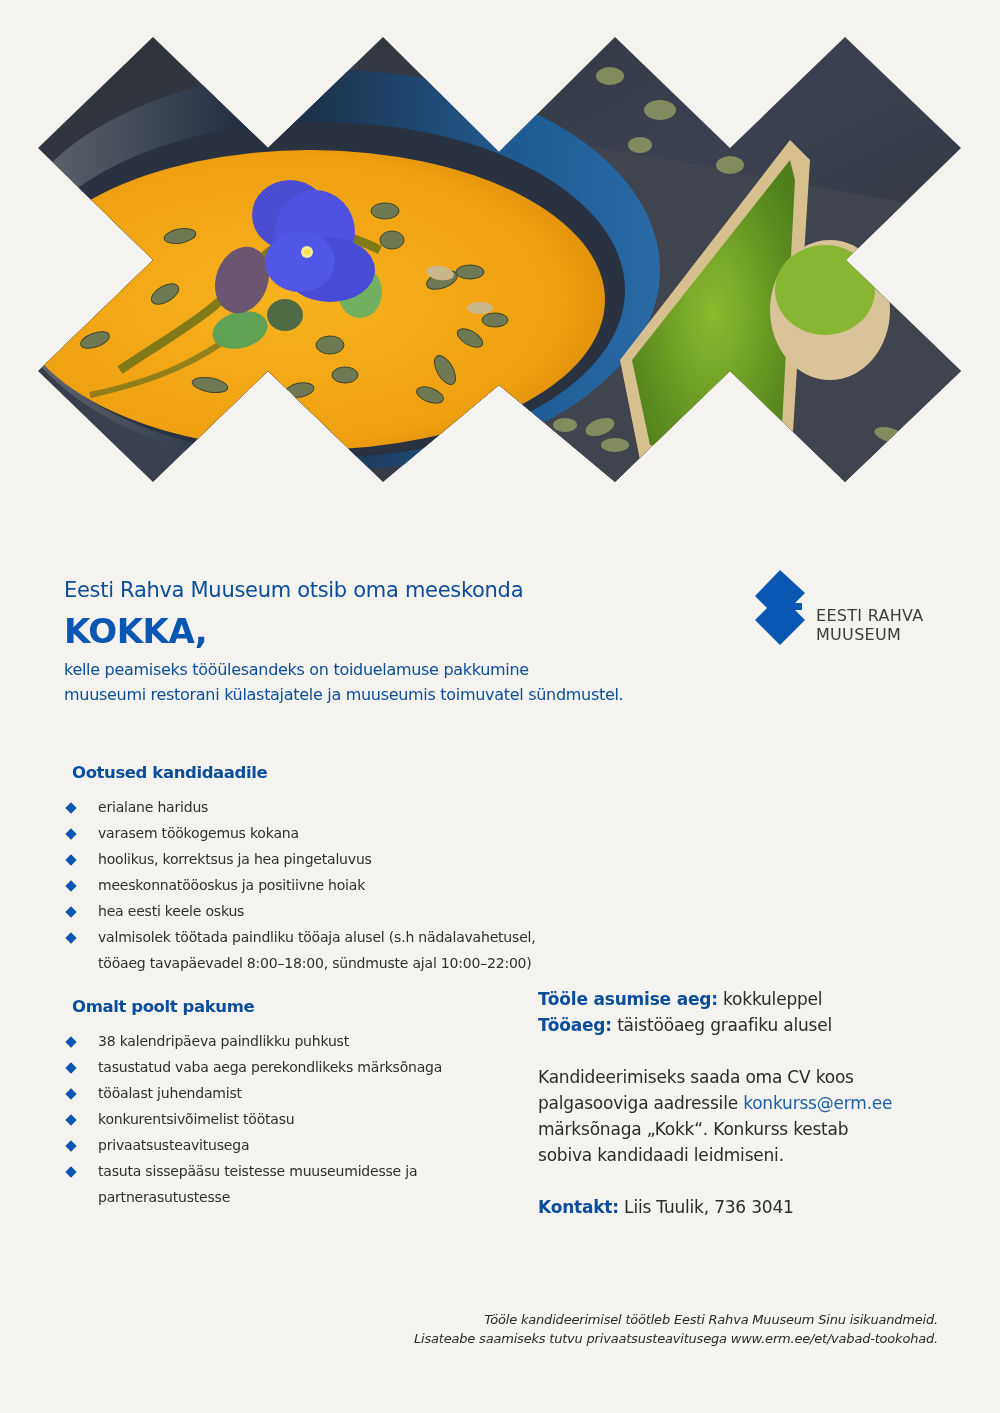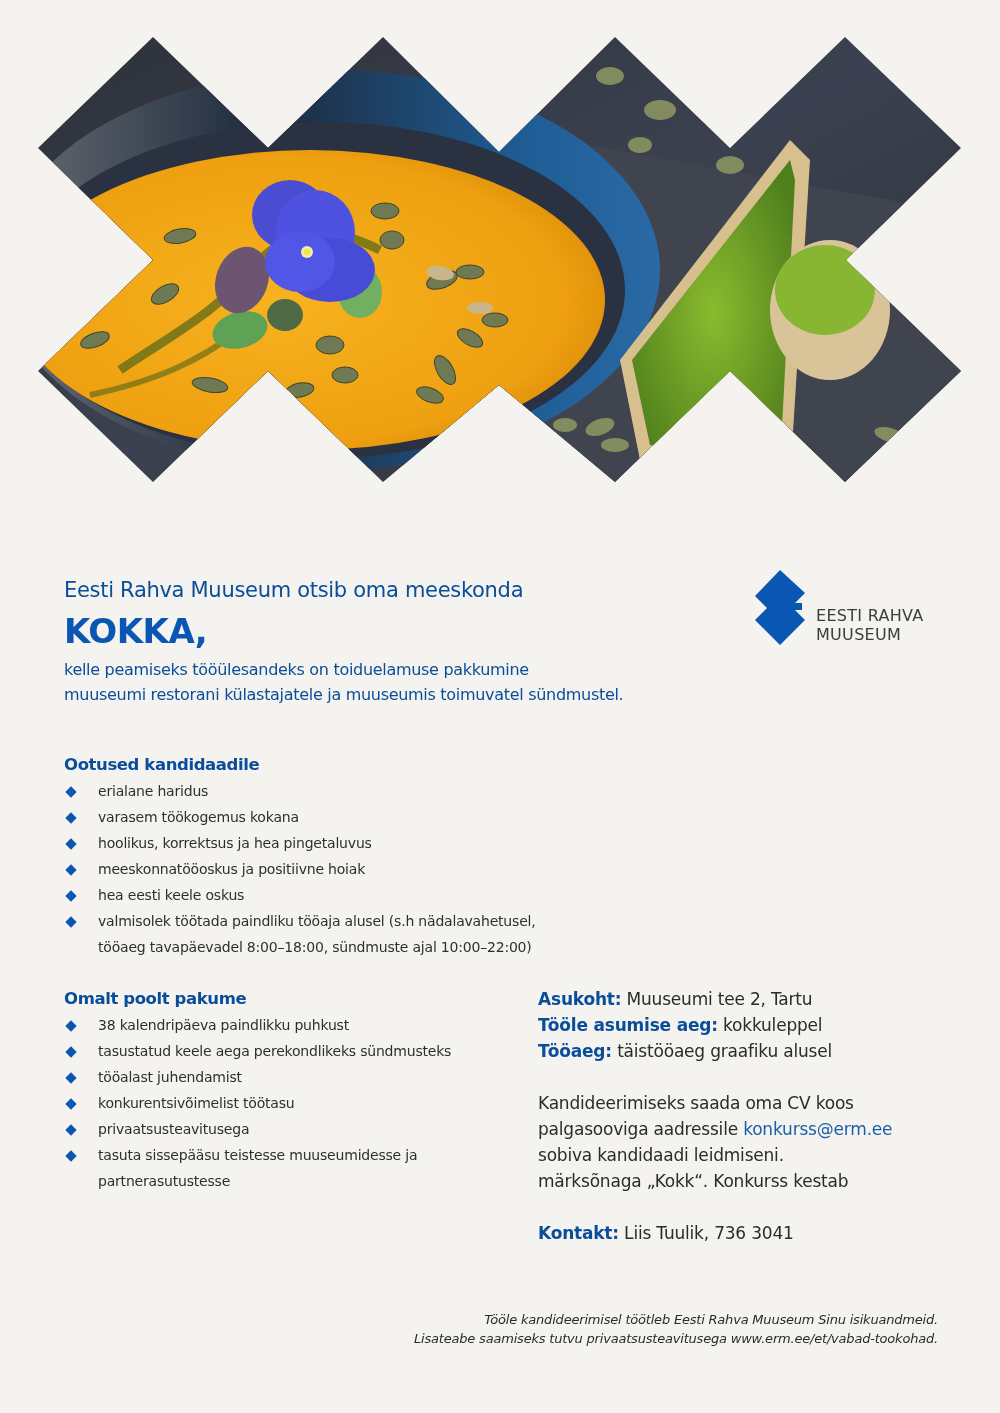--- a/index.html
+++ b/index.html
@@ -41,21 +41,21 @@
   }
   .subtitle {
     font-family: "DejaVu Sans", sans-serif;
     font-size: 16px; color: #0a4d9a; line-height: 25px;
     margin: 4px 0 0 0; letter-spacing: -0.3px;
   }
 
   .section-h {
     font-family: "DejaVu Sans", sans-serif;
     font-weight: bold; font-size: 16.5px; color: #0a4d9a;
-    margin: 0; line-height: 26px; letter-spacing: -0.4px;
+    margin: 8px; line-height: 26px; letter-spacing: -0.4px;
   }
   ul.bullets { list-style: none; margin: 0; padding: 0; }
   ul.bullets li {
     position: relative; padding-left: 34px;
     font-size: 14px; line-height: 26px; color: #2f2f2f;
     letter-spacing: -0.2px;
   }
   ul.bullets li .diamond {
     position: absolute; left: 3px; top: 10px;
     width: 8px; height: 8px; background: #0a56b3;
@@ -209,37 +209,36 @@
     <li><span class="diamond"></span><span>meeskonnatööoskus ja positiivne hoiak</span></li>
     <li><span class="diamond"></span><span>hea eesti keele oskus</span></li>
     <li><span class="diamond"></span><span>valmisolek töötada paindliku tööaja alusel (s.h nädalavahetusel,</span><br><span>tööaeg tavapäevadel 8:00–18:00, sündmuste ajal 10:00–22:00)</span></li>
   </ul>
 </div>
 
 <div class="offer">
   <h2 class="section-h">Omalt poolt pakume</h2>
   <ul class="bullets">
     <li><span class="diamond"></span><span>38 kalendripäeva paindlikku puhkust</span></li>
-    <li><span class="diamond"></span><span>tasustatud keele aega perekondlikeks sündmusteks</span></li>
+    <li><span class="diamond"></span><span>tasustatud vaba aega perekondlikeks märksõnaga</span></li>
     <li><span class="diamond"></span><span>tööalast juhendamist</span></li>
     <li><span class="diamond"></span><span>konkurentsivõimelist töötasu</span></li>
     <li><span class="diamond"></span><span>privaatsusteavitusega</span></li>
     <li><span class="diamond"></span><span>tasuta sissepääsu teistesse muuseumidesse ja partnerasutustesse</span></li>
   </ul>
 </div>
 
 <div class="details">
-  <p><span class="k">Asukoht:</span> <span>Muuseumi tee 2, Tartu</span></p>
   <p><span class="k">Tööle asumise aeg:</span> <span>kokkuleppel</span></p>
   <p><span class="k">Tööaeg:</span> <span>täistööaeg graafiku alusel</span></p>
   <div class="gap"></div>
   <p>Kandideerimiseks saada oma CV koos</p>
   <p><span>palgasooviga aadressile </span><span class="email">konkurss@erm.ee</span></p>
+  <p>märksõnaga „Kokk“. Konkurss kestab</p>
   <p>sobiva kandidaadi leidmiseni.</p>
-  <p>märksõnaga „Kokk“. Konkurss kestab</p>
   <div class="gap"></div>
   <p><span class="k">Kontakt:</span> <span>Liis Tuulik, 736 3041</span></p>
 </div>
 
 <div class="footer">
   <p>Tööle kandideerimisel töötleb Eesti Rahva Muuseum Sinu isikuandmeid.</p>
   <p>Lisateabe saamiseks tutvu privaatsusteavitusega www.erm.ee/et/vabad-tookohad.</p>
 </div>
 
 </body></html>

